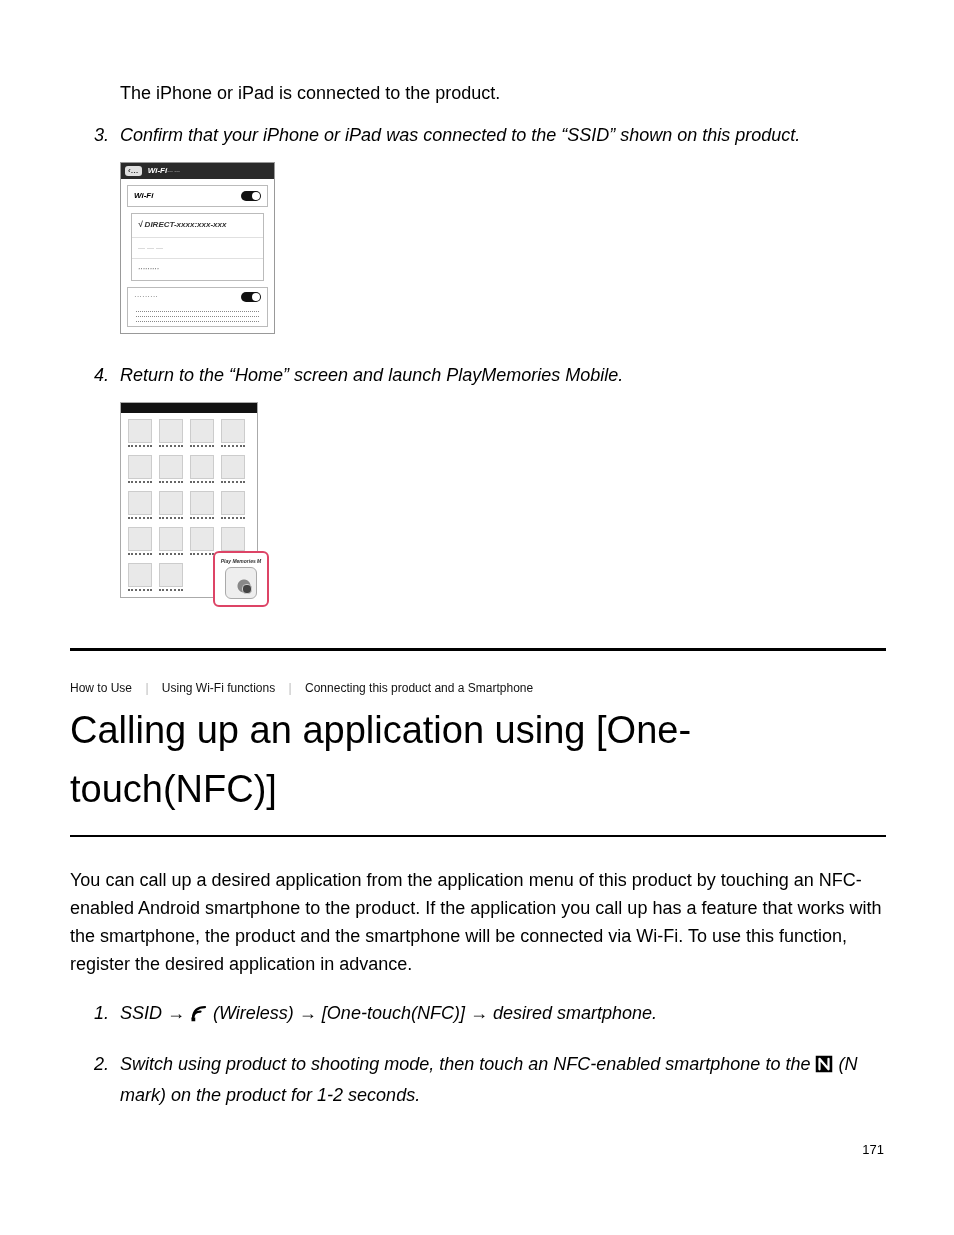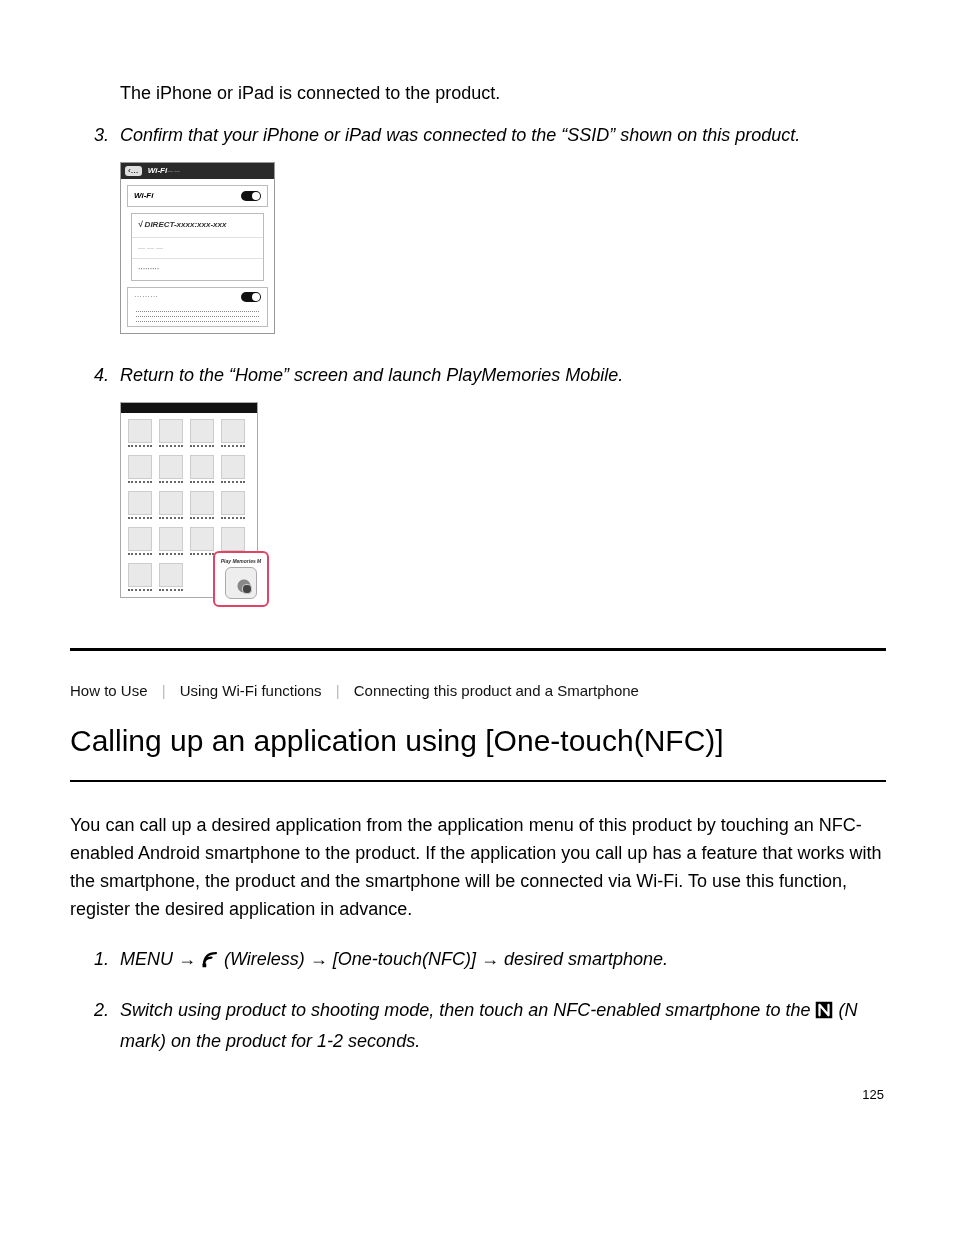--- a/index.html
+++ b/index.html
@@ -187,32 +187,32 @@
     border-top: 3px solid #000;
     margin: 30px 0 28px 0;
   }
   hr.thin {
     border: 0;
     border-top: 2px solid #000;
     margin: 16px 0 30px 0;
   }
 
   .breadcrumb {
-    font-size: 15px;
+    font-size: 12px;
     color: #111;
     margin-bottom: 0;
   }
   .bc-sep {
     color: #bbb;
     padding: 0 10px;
   }
   h1.topic {
-    font-size: 30px;
+    font-size: 38px;
     font-weight: normal;
-    margin: 16px 0 12px 0;
+    margin: 4px 0 12px 0;
   }
   .body-text {
     margin-bottom: 22px;
     margin-top: 28px;
   }
   .inline-icon {
     display: inline-block;
     vertical-align: -3px;
   }
   .page-num {
@@ -348,21 +348,21 @@
 </div>
 
 <h1 class="topic">Calling up an application using [One-touch(NFC)]</h1>
 
 <hr class="thin">
 
 <div class="body-text">You can call up a desired application from the application menu of this product by touching an NFC-enabled Android smartphone to the product. If the application you call up has a feature that works with the smartphone, the product and the smartphone will be connected via Wi-Fi. To use this function, register the desired application in advance.</div>
 
 <ol>
   <li>
-    <span>MENU → </span>
+    <span>SSID → </span>
     <span class="inline-icon">
       <svg width="18" height="18" viewBox="0 0 24 24">
         <path d="M4 20 Q4 10 14 10" stroke="#000" stroke-width="3" fill="none" stroke-linecap="round"></path>
         <path d="M4 20 Q4 4 20 4" stroke="#000" stroke-width="3" fill="none" stroke-linecap="round"></path>
         <rect x="2" y="18" width="5" height="5" fill="#000"></rect>
       </svg>
     </span>
     <span>(Wireless) → [One-touch(NFC)] → desired smartphone.</span>
   </li>
   <li>
@@ -370,15 +370,15 @@
     <span class="inline-icon">
       <svg width="18" height="18" viewBox="0 0 24 24">
         <rect x="1" y="1" width="22" height="22" fill="#000"></rect>
         <path d="M6 19 V5 L18 19 V5" stroke="#fff" stroke-width="3" fill="none" stroke-linejoin="round" stroke-linecap="round"></path>
       </svg>
     </span>
     <span> (N mark) on the product for 1-2 seconds.</span>
   </li>
 </ol>
 
-<div class="page-num">125</div>
+<div class="page-num">171</div>
 
 </div>
 
 </body></html>

